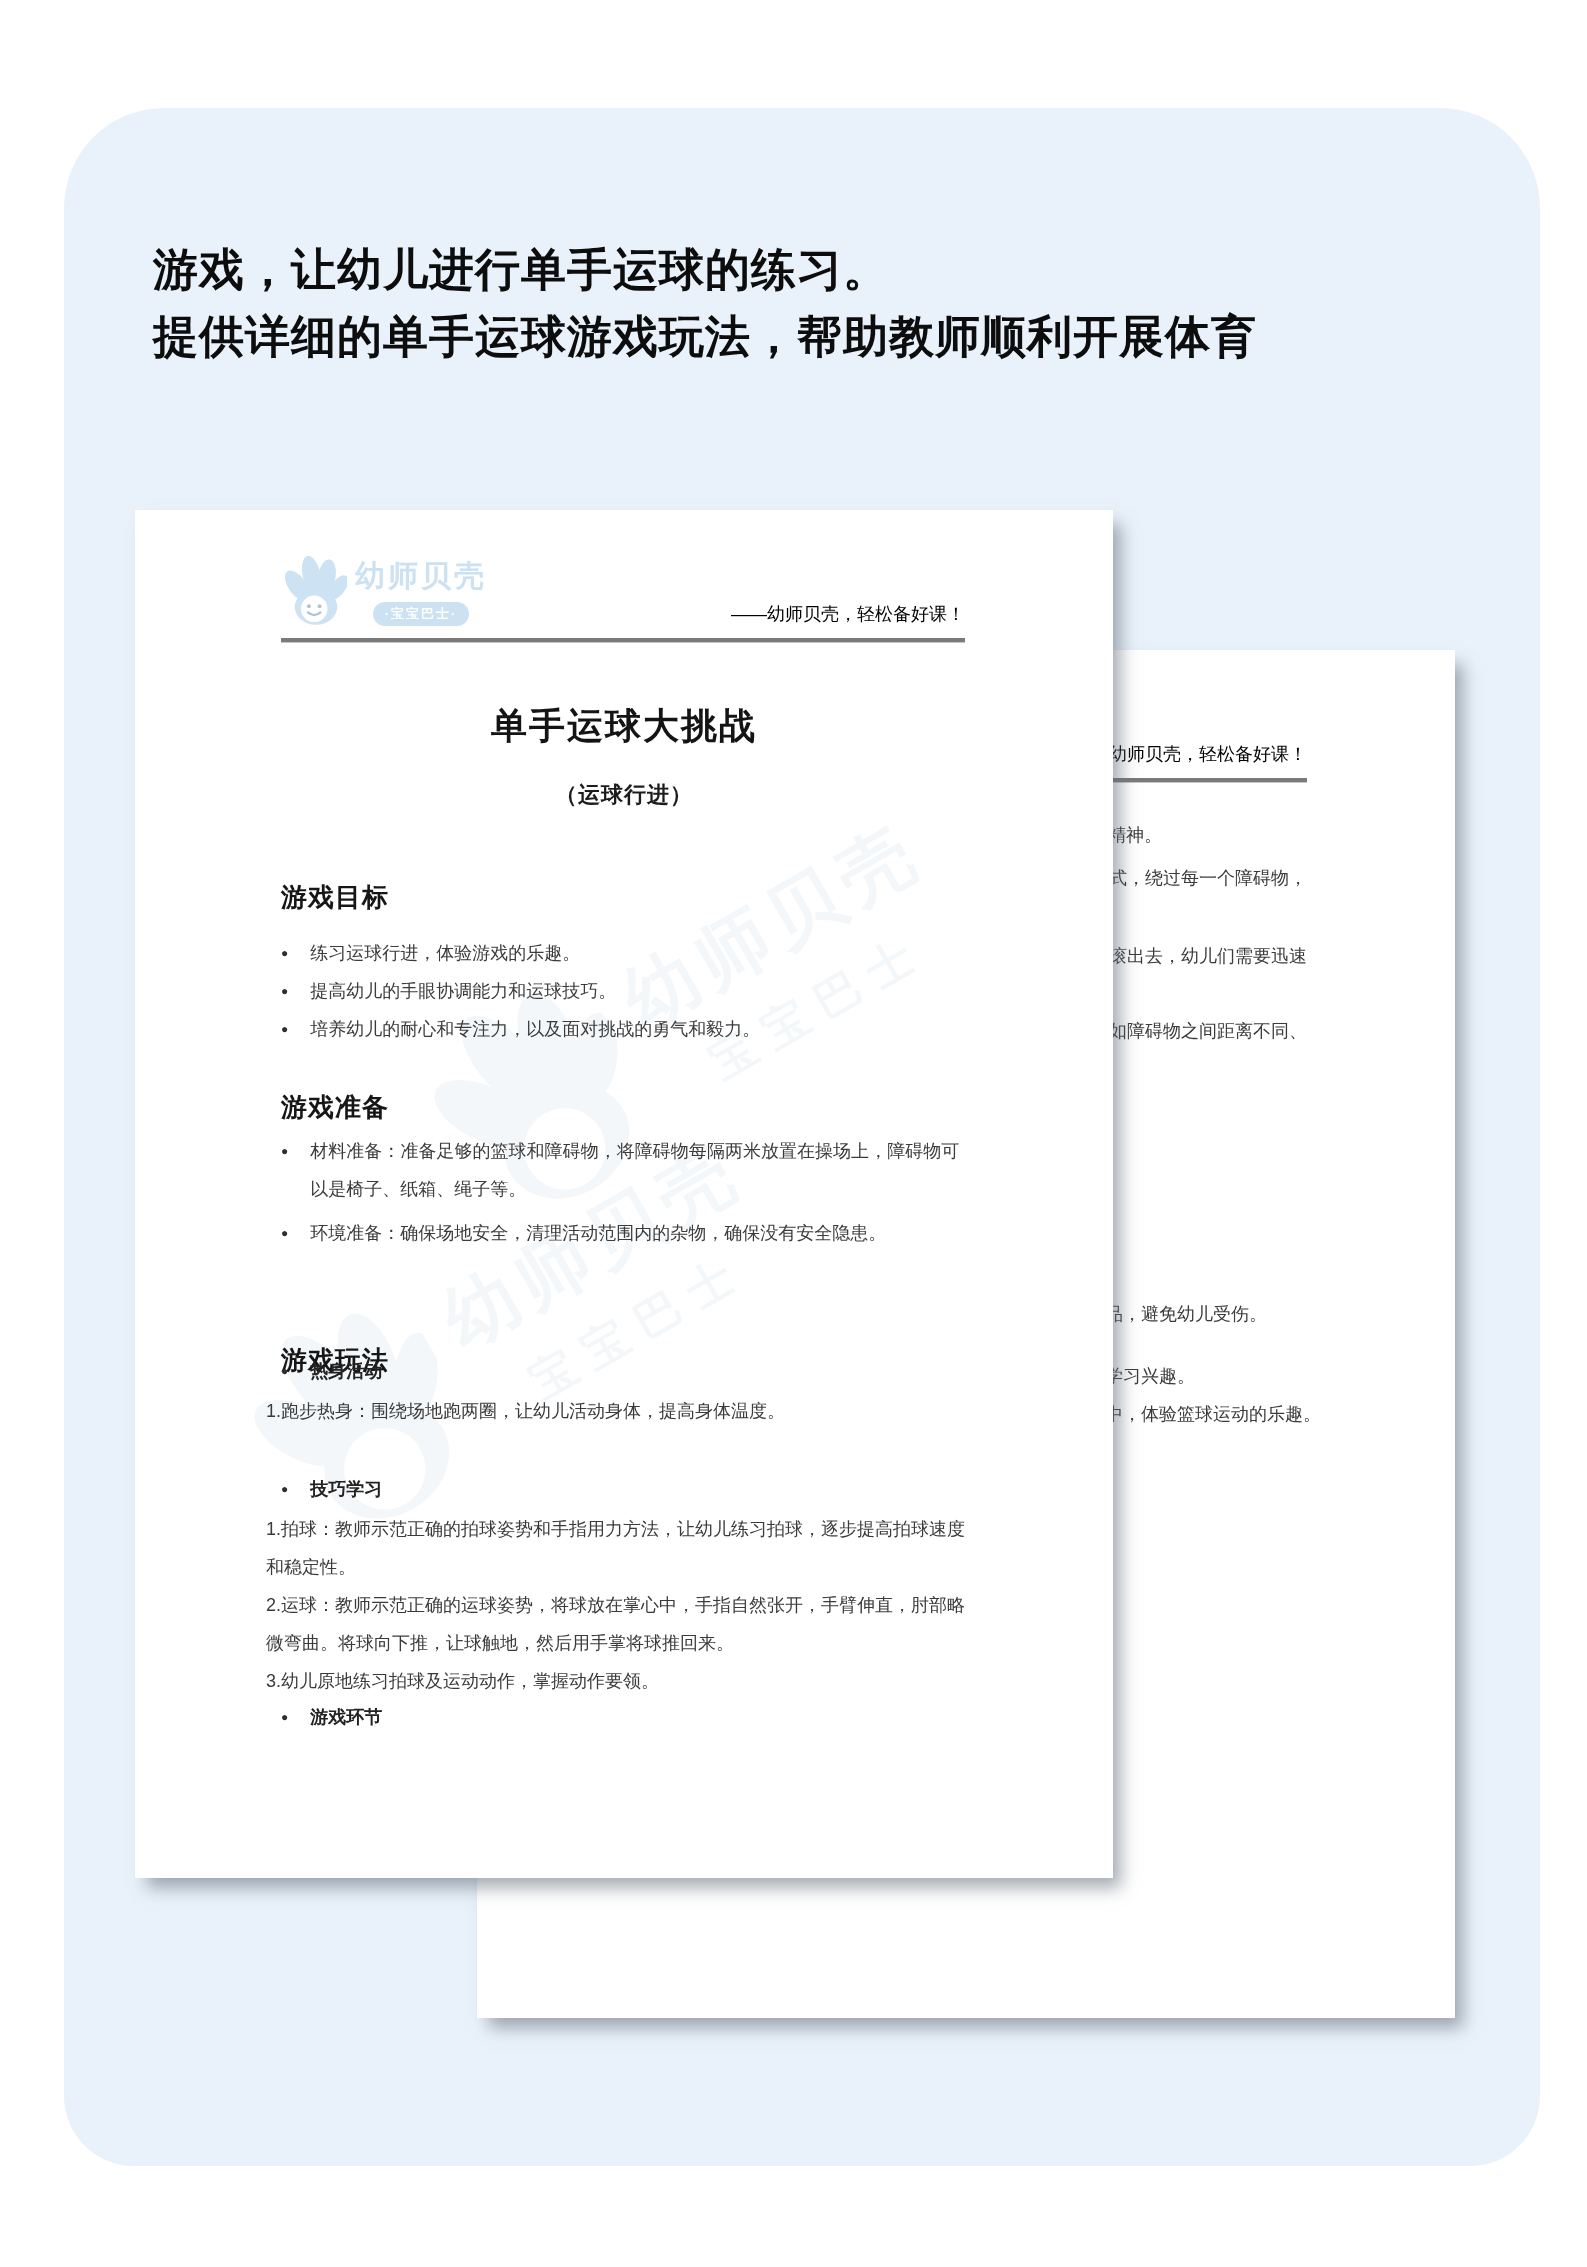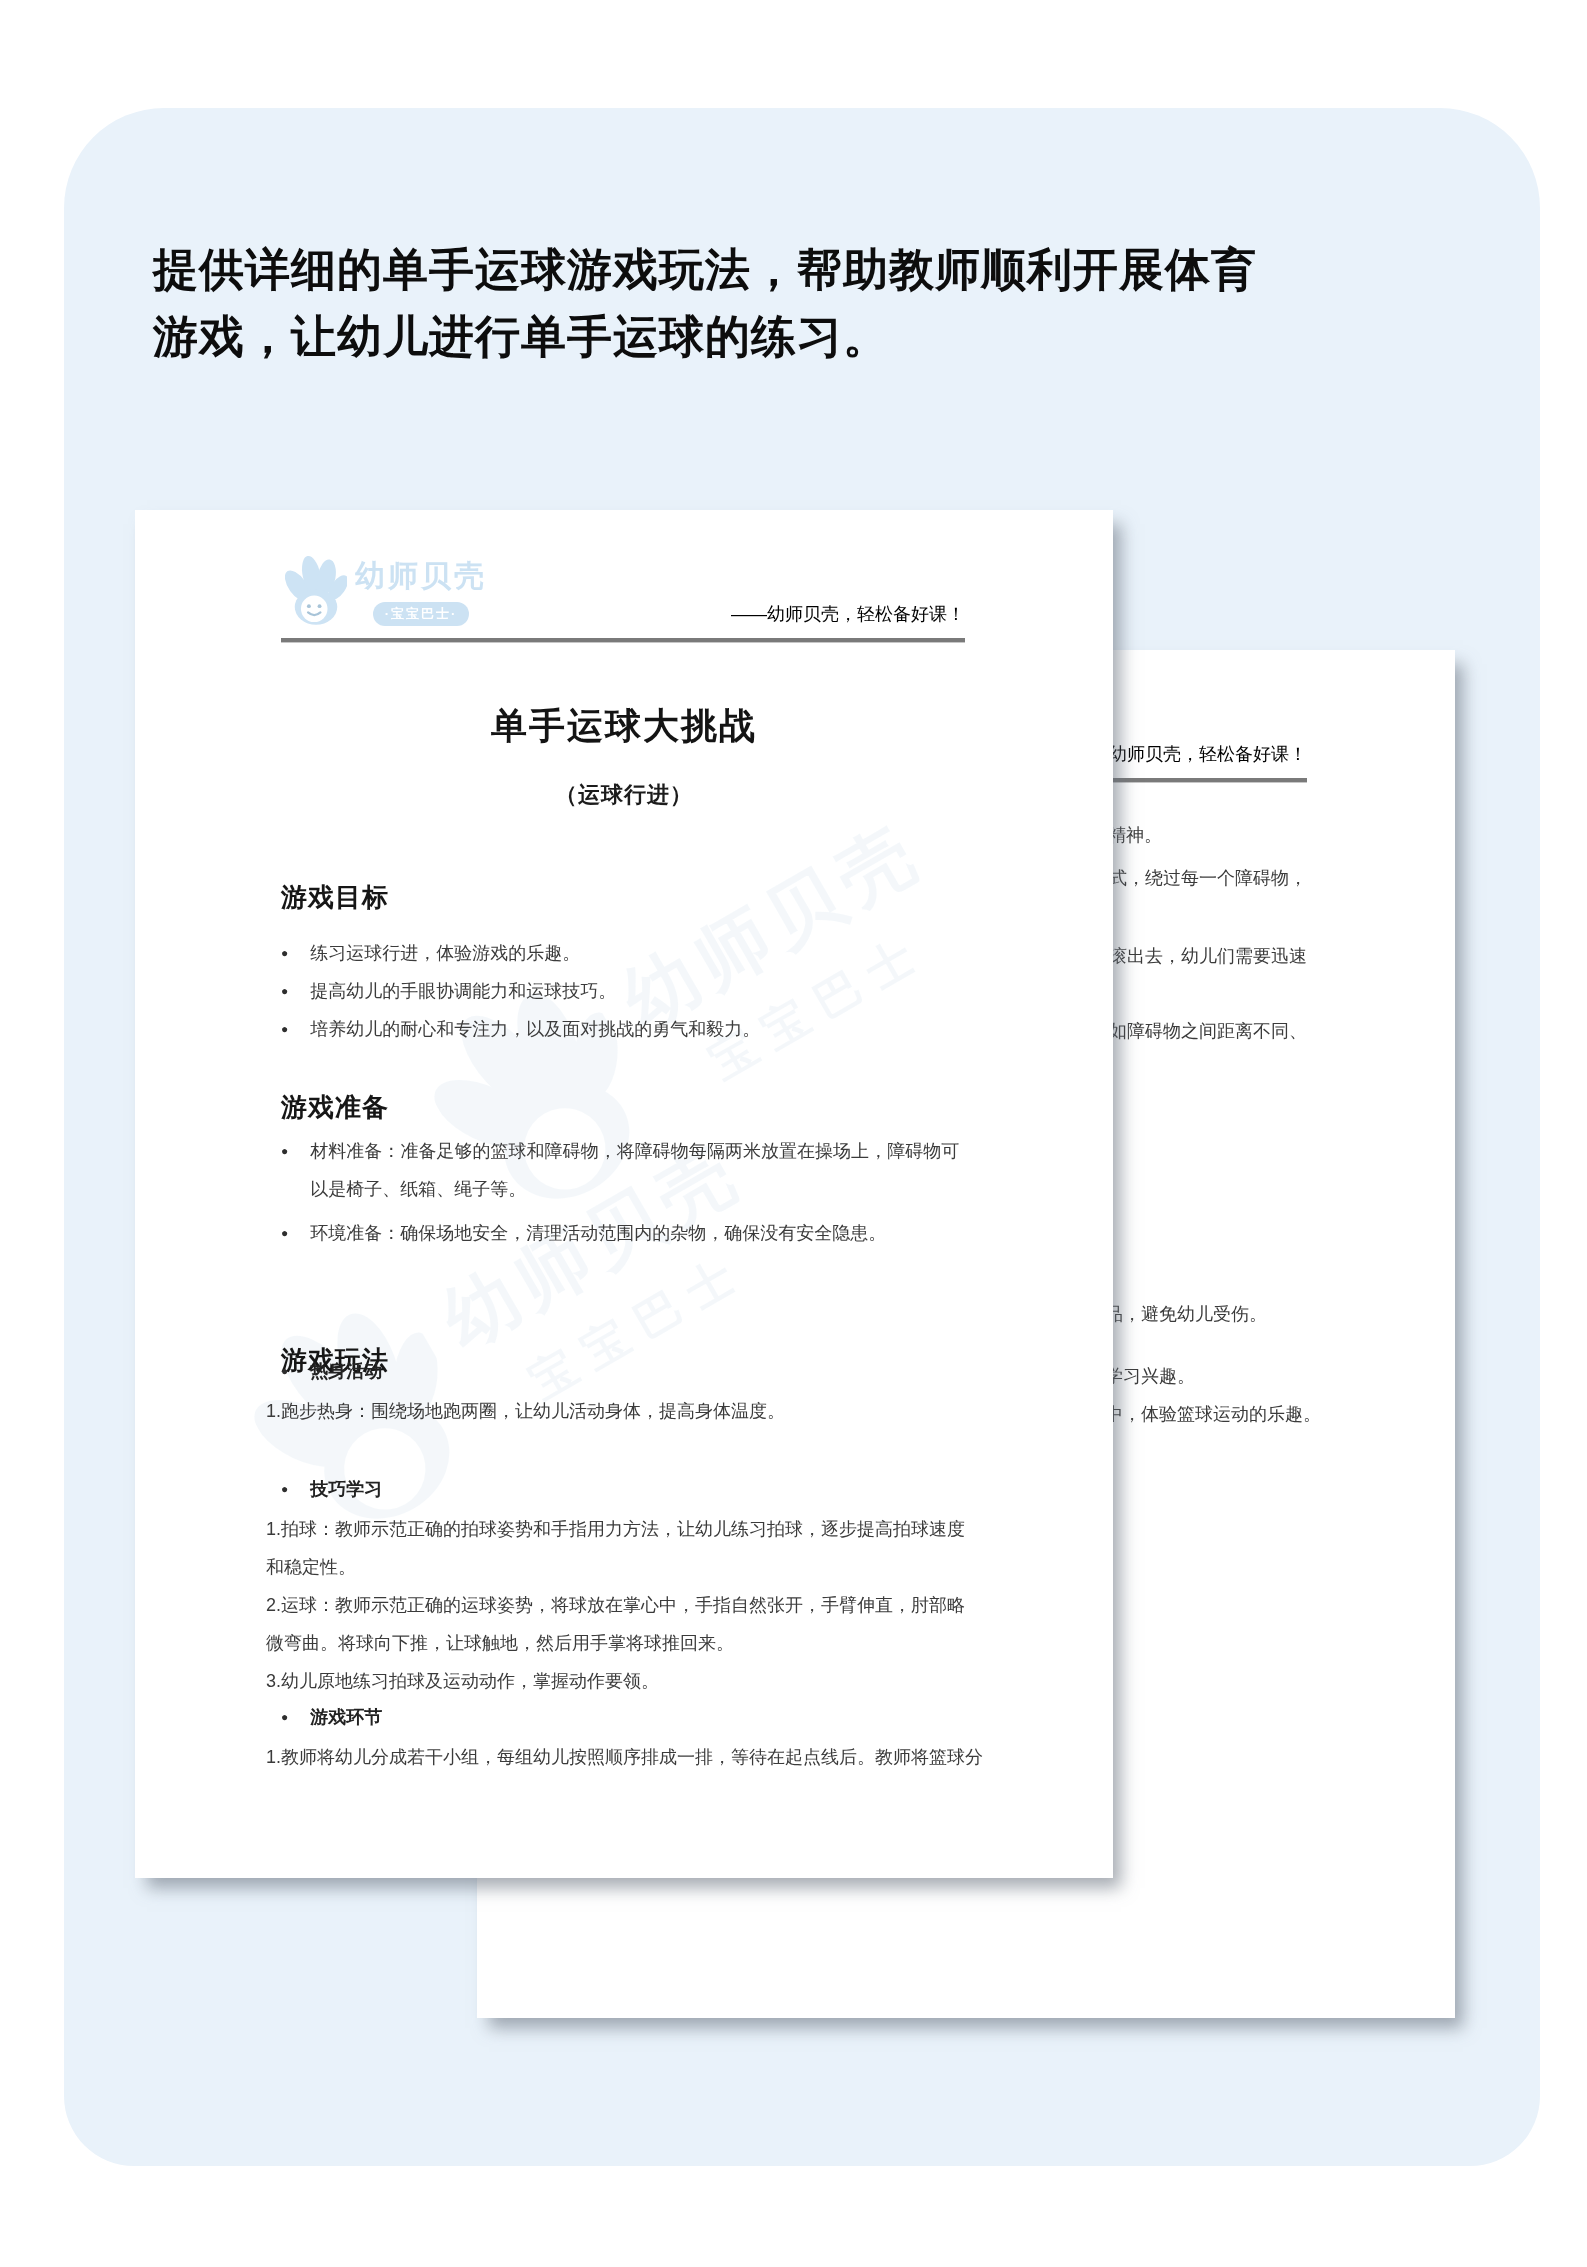--- a/index.html
+++ b/index.html
@@ -77,22 +77,22 @@
   .wm-col{display:flex;flex-direction:column;align-items:center;}
   .wm-name{font-size:74px;font-weight:700;color:#6f9fc6;letter-spacing:8px;white-space:nowrap;}
   .wm-sub{font-size:46px;font-weight:700;color:#6f9fc6;letter-spacing:14px;white-space:nowrap;margin-top:10px;}
 </style>
 </head>
 <body>
 
 <div class="panel">
 
   <div class="banner">
+    <div>游戏，让幼儿进行单手运球的练习。</div>
     <div>提供详细的单手运球游戏玩法，帮助教师顺利开展体育</div>
-    <div>游戏，让幼儿进行单手运球的练习。</div>
   </div>
 
   <div class="page page-back">
     <span class="tagline">——幼师贝壳，轻松备好课！</span>
     <div class="hr"></div>
     <span class="frag" style="left:631px;top:173px;">精神。</span>
     <span class="frag ra" style="top:216px;">方式，绕过每一个障碍物，</span>
     <span class="frag ra" style="top:294px;">球滚出去，幼儿们需要迅速</span>
     <span class="frag ra" style="top:369px;">比如障碍物之间距离不同、</span>
     <span class="frag" style="left:628px;top:652px;">品，避免幼儿受伤。</span>
@@ -194,16 +194,15 @@
       <span class="dot">●</span>
       <span class="bt">技巧学习</span>
     </div>
     <div class="n-line" style="top:1000px;">1.拍球：教师示范正确的拍球姿势和手指用力方法，让幼儿练习拍球，逐步提高拍球速度和稳定性。</div>
     <div class="n-line" style="top:1076px;">2.运球：教师示范正确的运球姿势，将球放在掌心中，手指自然张开，手臂伸直，肘部略微弯曲。将球向下推，让球触地，然后用手掌将球推回来。</div>
     <div class="n-line" style="top:1152px;">3.幼儿原地练习拍球及运动动作，掌握动作要领。</div>
     <div class="b-line bold" style="top:1188px;">
       <span class="dot">●</span>
       <span class="bt">游戏环节</span>
     </div>
-    <div class="n-line nowrap" style="top:1228px;">1.教师将幼儿分成若干小组，每组幼儿按照顺序排成一排，等待在起点线后。教师将篮球分</div>
 
   </div>
 </div>
 
 </body></html>

